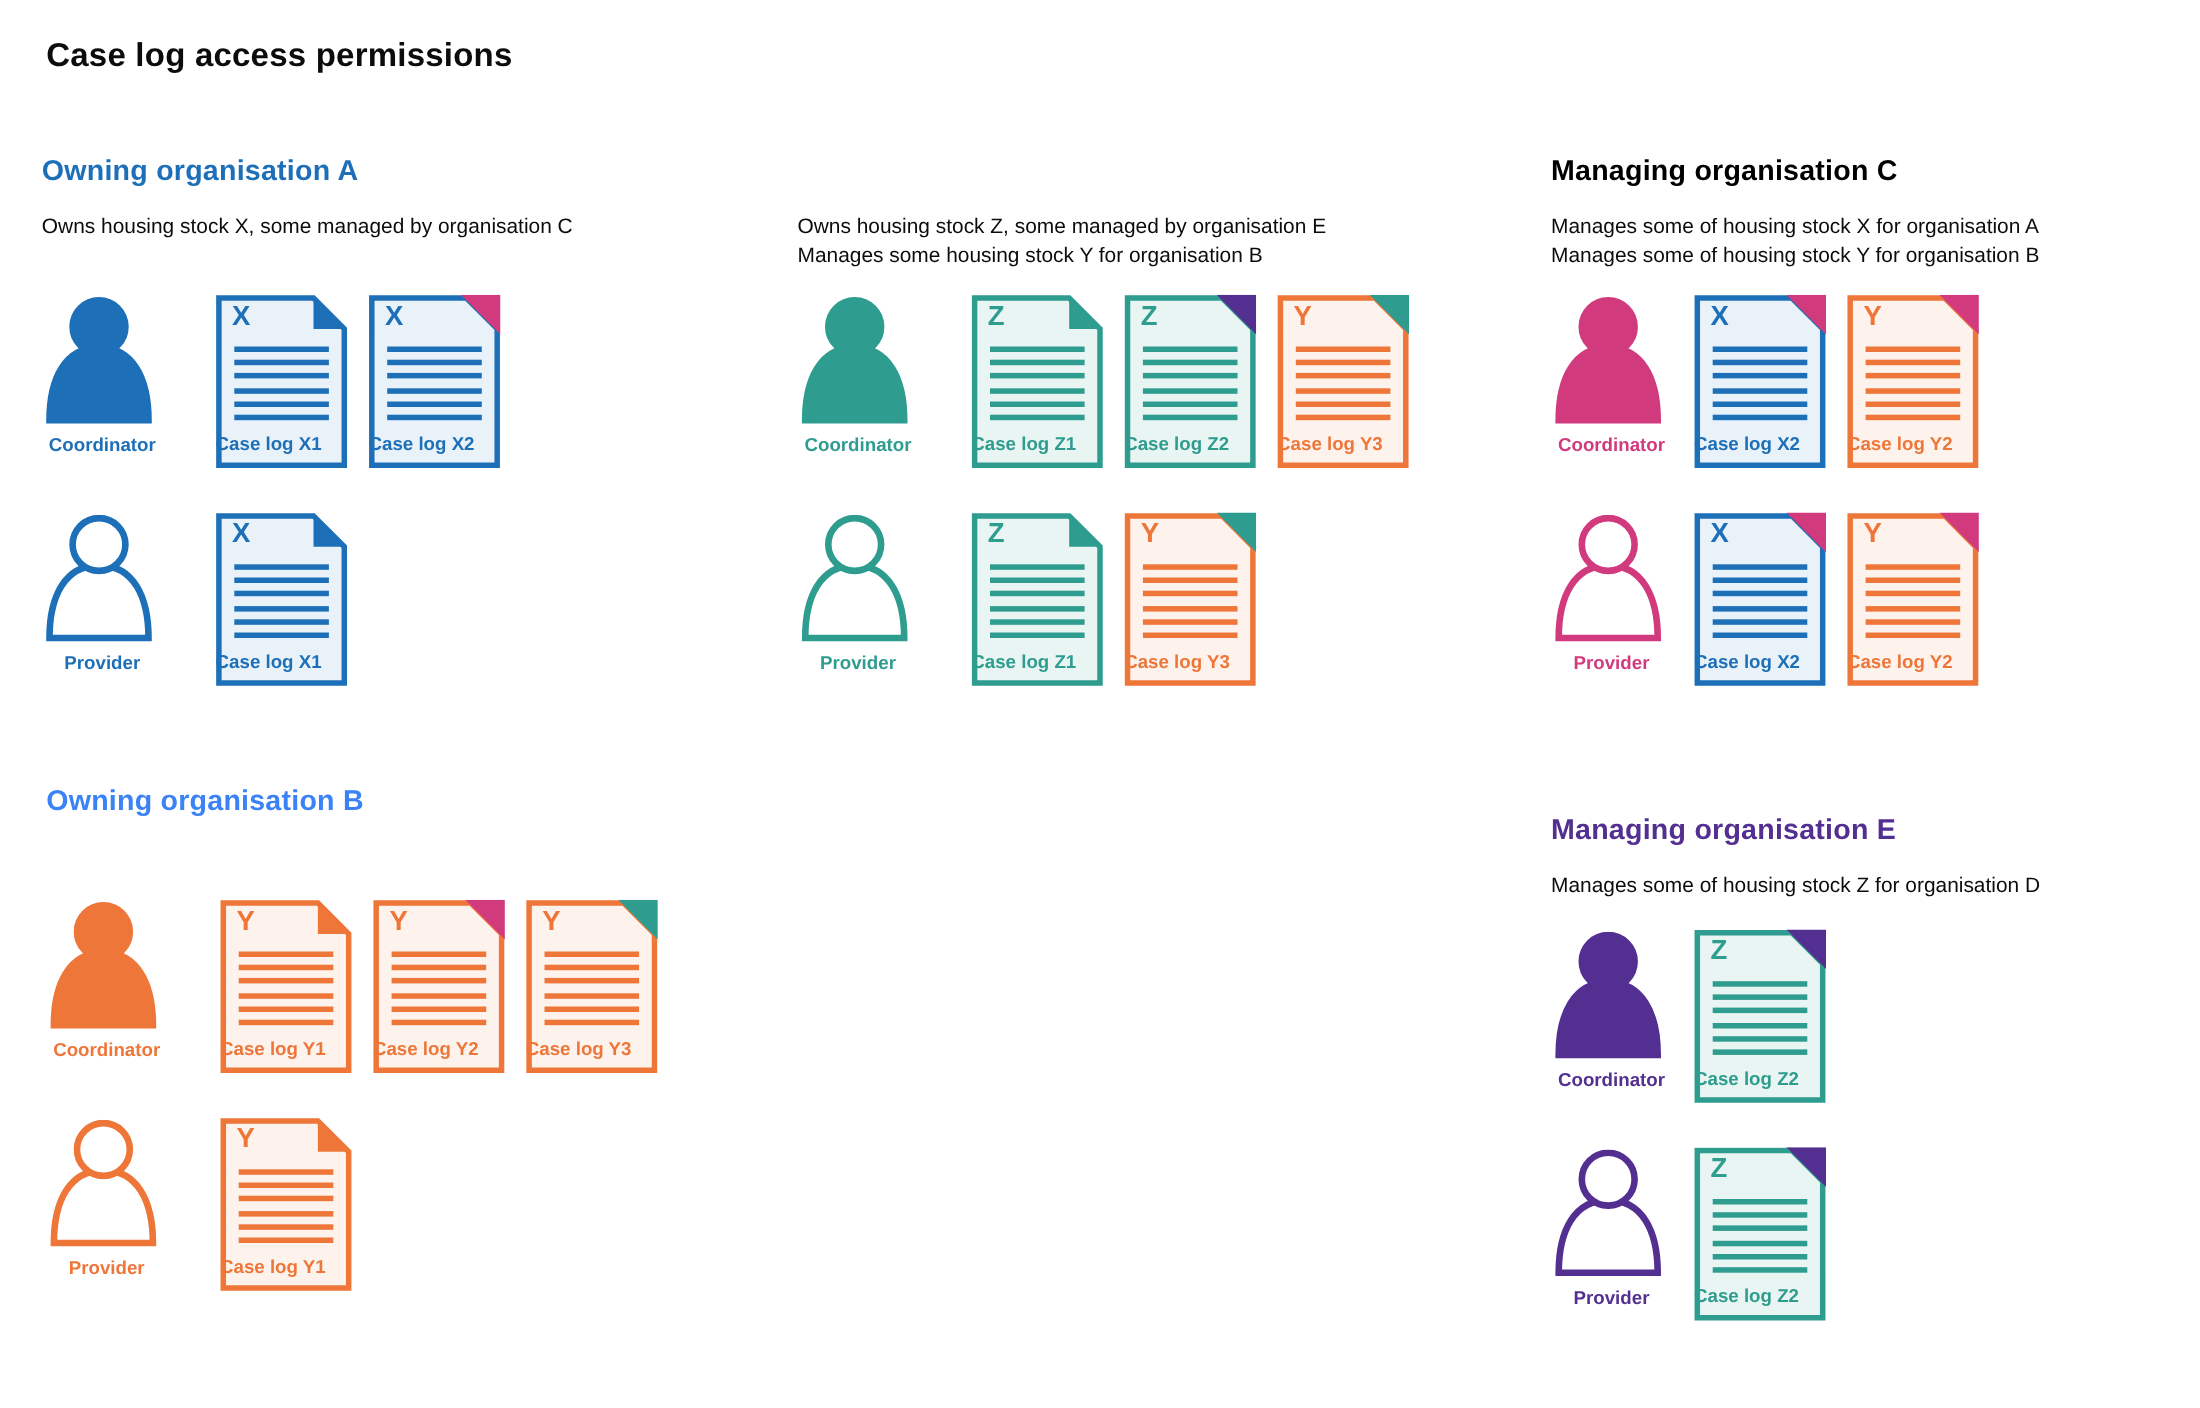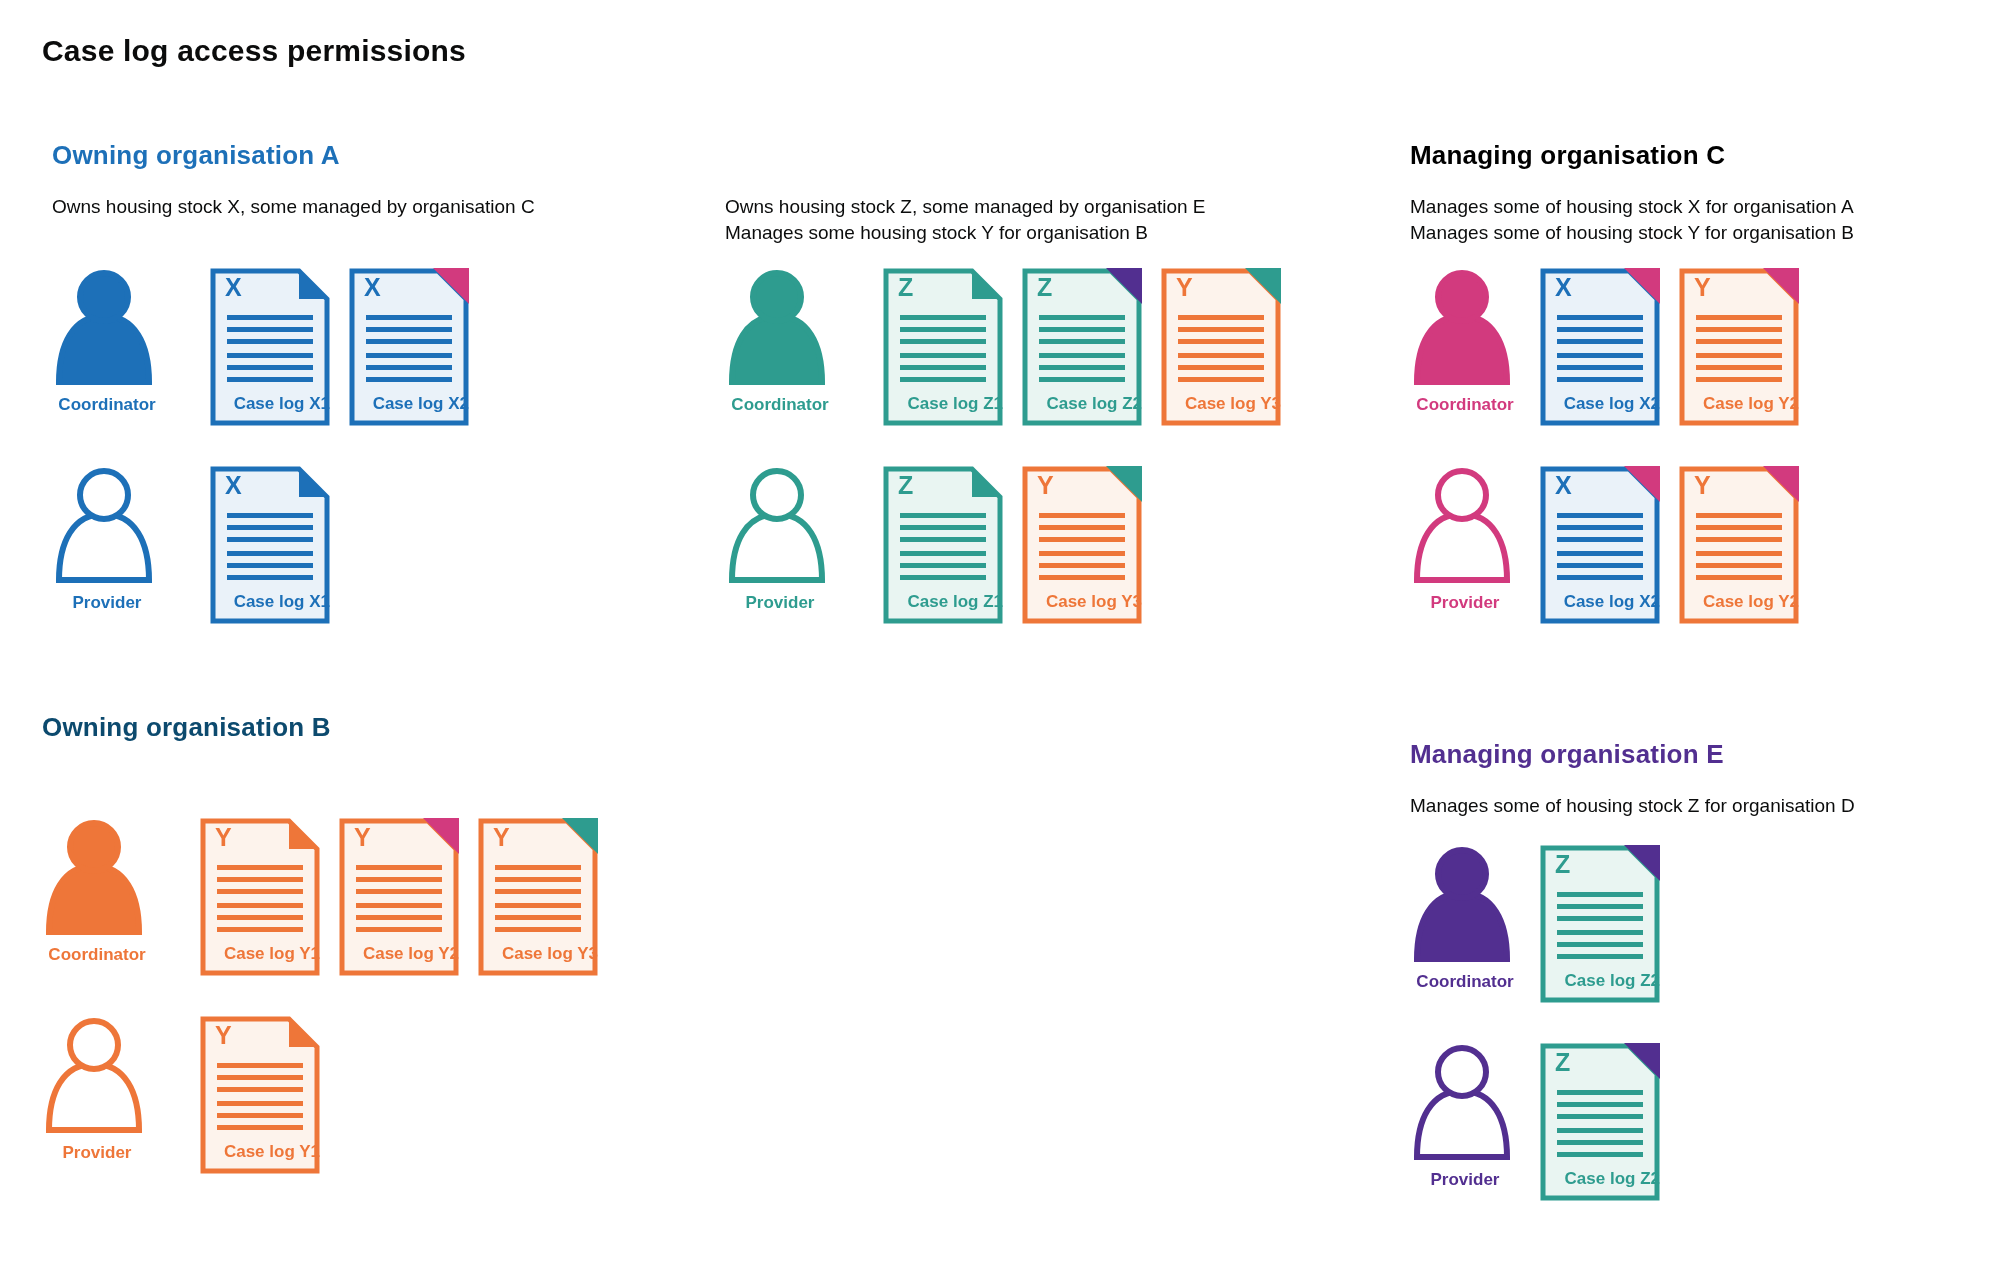--- a/index.html
+++ b/index.html
@@ -34,32 +34,32 @@
   }
   .docs{position:absolute;left:158px;top:0;display:flex;gap:19px;}
   .col3 .docs{left:130px;}
   .doc{position:relative;width:120px;height:158px;}
   .doc svg{position:absolute;left:0;top:0;display:block;}
   .doc-letter{
     position:absolute;left:15px;top:7px;
     font-size:25px;font-weight:700;line-height:1;
   }
   .doc-caption{
-    position:absolute;left:0;top:126px;width:120px;text-align:right;
+    position:absolute;left:0;top:126px;width:120px;text-align:left;
     font-size:17px;font-weight:700;white-space:nowrap;
   }
 </style>
 </head>
 <body>
 
 <div id="canvas">
 
   <h1 id="page-title">Case log access permissions</h1>
 
-  <section class="org" style="left:52px;top:140px;width:660px;height:550px;text-decoration:underline;">
+  <section class="org" style="left:38px;top:140px;width:660px;height:550px;text-decoration:underline;">
     <h2 class="org-heading" style="color: rgb(29, 112, 184);">Owning organisation A</h2>
     <p class="org-desc"><span>Owns housing stock X, some managed by organisation C</span><br><span></span></p>
     <div class="role-row row-coord">
       <div class="person-block">
         <span class="person-slot">
             <svg width="104" height="118" viewBox="0 0 104 118">
               <path d="M7 112 C7 74 21 46 52 46 C83 46 97 74 97 112 Z" fill="#1d70b8" stroke="#1d70b8" stroke-width="6"></path>
               <circle cx="52" cy="27" r="24" fill="#1d70b8" stroke="#1d70b8" stroke-width="6"></circle>
             </svg>
           </span>
@@ -330,21 +330,21 @@
               </g>
             </svg>
             <span class="doc-letter" style="color:#ee7639">Y</span>
             <span class="doc-caption" style="color:#ee7639">Case log Y2</span>
           </div>
         </div>
     </div>
   </section>
 
   <section class="org r2" style="left:42px;top:712px;width:660px;height:540px;">
-    <h2 class="org-heading" style="color: #0c4a6e;">Owning organisation B</h2>
+    <h2 class="org-heading" style="color: #3b82f6;">Owning organisation B</h2>
     <div class="role-row row-coord">
       <div class="person-block">
         <span class="person-slot">
             <svg width="104" height="118" viewBox="0 0 104 118">
               <path d="M7 112 C7 74 21 46 52 46 C83 46 97 74 97 112 Z" fill="#ee7639" stroke="#ee7639" stroke-width="6"></path>
               <circle cx="52" cy="27" r="24" fill="#ee7639" stroke="#ee7639" stroke-width="6"></circle>
             </svg>
           </span>
         <span class="role-label" style="color: rgb(238, 118, 57);">Coordinator</span>
       </div>

